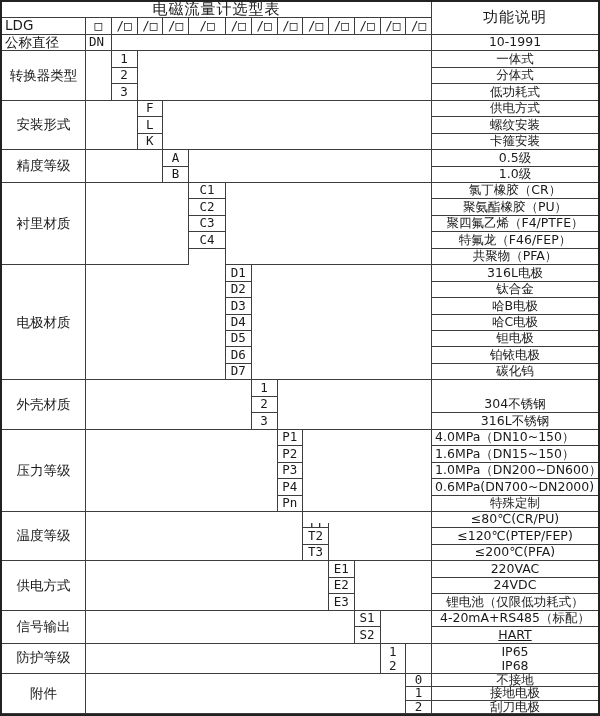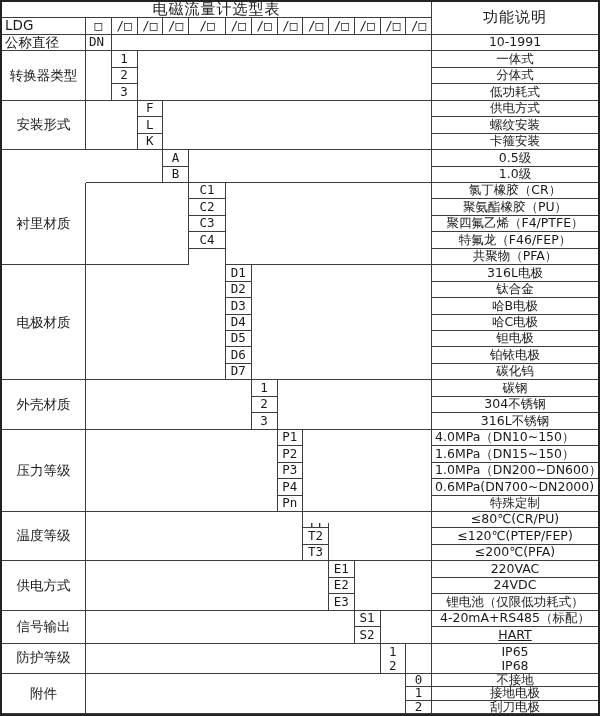--- a/index.html
+++ b/index.html
@@ -67,20 +67,21 @@
       <div class="cell filler" style="grid-area: 4 / 4 / span 3 / span 11;"></div>
       <div class="cell label" style="grid-area: 7 / 1 / span 3;">安装形式</div>
       <div class="cell filler" style="grid-area: 7 / 2 / span 3 / span 2;"></div>
       <div class="cell mono" style="grid-area: 7 / 4;">F</div>
       <div class="cell desc no-r" style="grid-area: 7 / 15;">供电方式</div>
       <div class="cell mono" style="grid-area: 8 / 4;">L</div>
       <div class="cell desc no-r" style="grid-area: 8 / 15;">螺纹安装</div>
       <div class="cell mono" style="grid-area: 9 / 4;">K</div>
       <div class="cell desc no-r" style="grid-area: 9 / 15;">卡箍安装</div>
       <div class="cell filler" style="grid-area: 7 / 5 / span 3 / span 10;"></div>
+      <div class="cell label" style="grid-area: 10 / 1 / span 2;">精度等级</div>
       <div class="cell filler" style="grid-area: 10 / 2 / span 2 / span 3;"></div>
       <div class="cell mono" style="grid-area: 10 / 5;">A</div>
       <div class="cell desc no-r" style="grid-area: 10 / 15;">0.5级</div>
       <div class="cell mono" style="grid-area: 11 / 5;">B</div>
       <div class="cell desc no-r" style="grid-area: 11 / 15;">1.0级</div>
       <div class="cell filler" style="grid-area: 10 / 6 / span 2 / span 9;"></div>
       <div class="cell label" style="grid-area: 12 / 1 / span 5;">衬里材质</div>
       <div class="cell filler" style="grid-area: 12 / 2 / span 5 / span 4;"></div>
       <div class="cell mono" style="grid-area: 12 / 6;">C1</div>
       <div class="cell desc no-r" style="grid-area: 12 / 15;">氯丁橡胶（CR）</div>
@@ -106,21 +107,20 @@
       <div class="cell mono" style="grid-area: 21 / 7;">D5</div>
       <div class="cell desc no-r" style="grid-area: 21 / 15;">钽电极</div>
       <div class="cell mono" style="grid-area: 22 / 7;">D6</div>
       <div class="cell desc no-r" style="grid-area: 22 / 15;">铂铱电极</div>
       <div class="cell mono" style="grid-area: 23 / 7;">D7</div>
       <div class="cell desc no-r" style="grid-area: 23 / 15;">碳化钨</div>
       <div class="cell filler" style="grid-area: 17 / 8 / span 7 / span 7;"></div>
       <div class="cell label" style="grid-area: 24 / 1 / span 3;">外壳材质</div>
       <div class="cell filler" style="grid-area: 24 / 2 / span 3 / span 6;"></div>
       <div class="cell mono" style="grid-area: 24 / 8;">1</div>
-      <div class="cell desc no-r" style="grid-area: 24 / 15;">碳钢</div>
       <div class="cell mono" style="grid-area: 25 / 8;">2</div>
       <div class="cell desc no-r" style="grid-area: 25 / 15;">304不锈钢</div>
       <div class="cell mono" style="grid-area: 26 / 8;">3</div>
       <div class="cell desc no-r" style="grid-area: 26 / 15;">316L不锈钢</div>
       <div class="cell filler" style="grid-area: 24 / 9 / span 3 / span 6;"></div>
       <div class="cell label" style="grid-area: 27 / 1 / span 5;">压力等级</div>
       <div class="cell filler" style="grid-area: 27 / 2 / span 5 / span 7;"></div>
       <div class="cell mono" style="grid-area: 27 / 9;">P1</div>
       <div class="cell desc left no-r" style="grid-area: 27 / 15;">4.0MPa（DN10~150）</div>
       <div class="cell mono" style="grid-area: 28 / 9;">P2</div>

